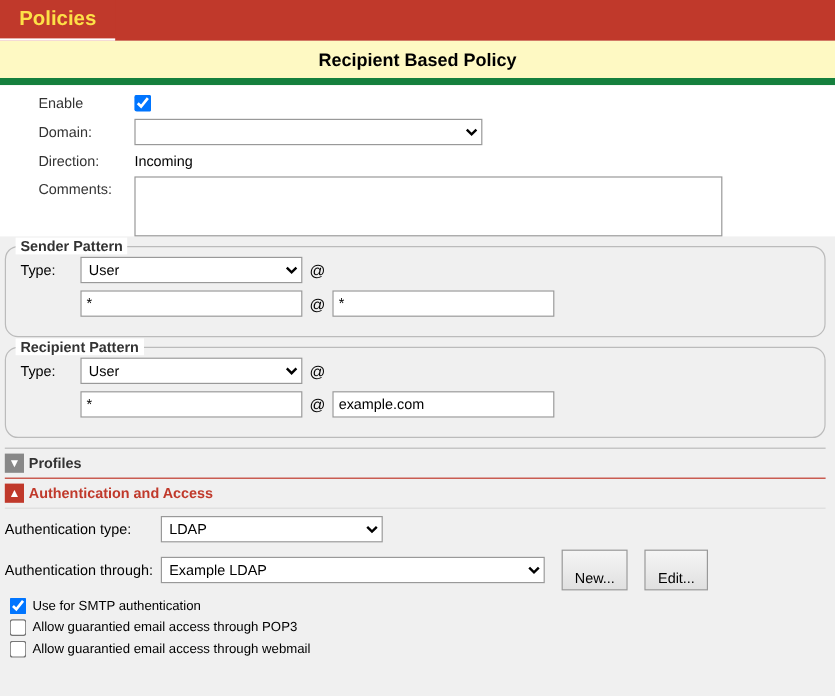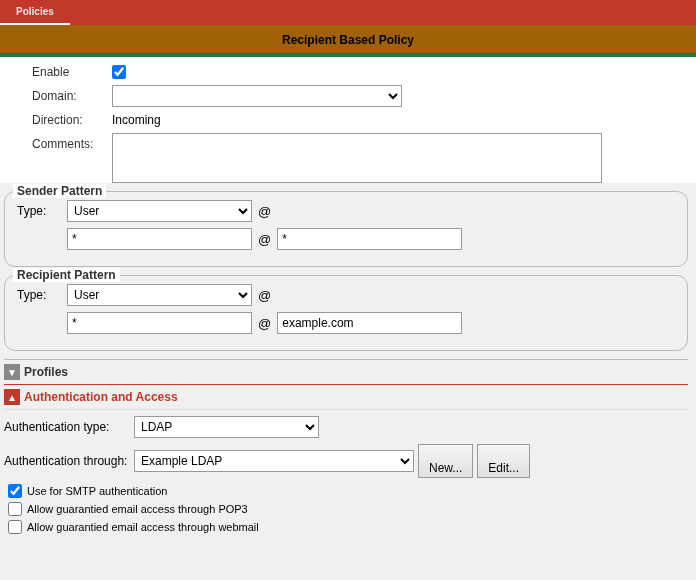--- a/index.html
+++ b/index.html
@@ -5,34 +5,34 @@
     * { box-sizing: border-box; margin: 0; padding: 0; }
     body { font-family: Arial, sans-serif; font-size: 12px; background: #f0f0f0; color: #000; }
 
     .tab-bar {
       background: #c0392b;
       padding: 0;
       display: flex;
     }
     .tab-active {
       background: #c0392b;
-      color: #e5e5e5;
+      color: #fde047;
       padding: 6px 16px;
       font-weight: bold;
       border-bottom: 2px solid #fff;
-      font-size: 10px;
+      font-size: 17px;
     }
 
     .page-title {
       text-align: center;
-      font-size: 12px;
+      font-size: 15px;
       font-weight: bold;
       padding: 8px 0 6px 0;
-      background: #a16207;
-      border-bottom: 4px solid #15803d;
+      background: #fef9c3;
+      border-bottom: 6px solid #15803d;
     }
 
     .form-area {
       background: #fff;
       padding: 8px 16px 0 32px;
     }
 
     .form-row {
       display: flex;
       align-items: center;
@@ -190,31 +190,31 @@
     .auth-label {
       width: 130px;
       font-size: 12px;
     }
 
     .auth-select {
       width: 185px;
     }
 
     .profile-select {
-      width: 280px;
+      width: 320px;
     }
 
     .btn {
       background: linear-gradient(to bottom, #f5f5f5, #e0e0e0);
       border: 1px solid #999;
       font-size: 12px;
       padding: 16px 10px;
       height: 22px;
       cursor: pointer;
-      margin-left: 4px;
+      margin-left: 14px;
     }
 
     .checkbox-row {
       display: flex;
       align-items: center;
       margin-bottom: 4px;
       margin-left: 4px;
     }
 
     .checkbox-row label {

